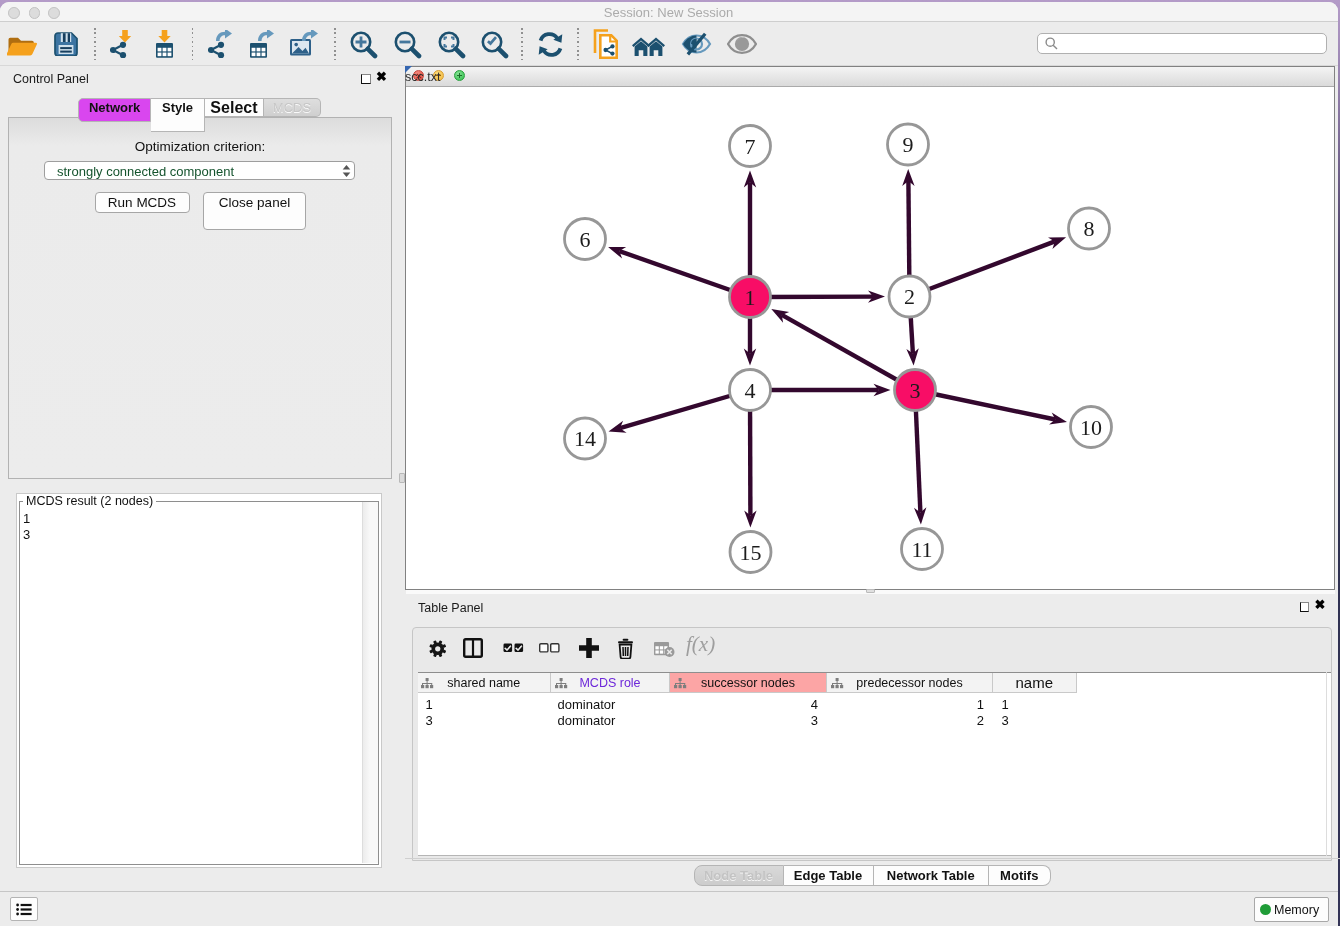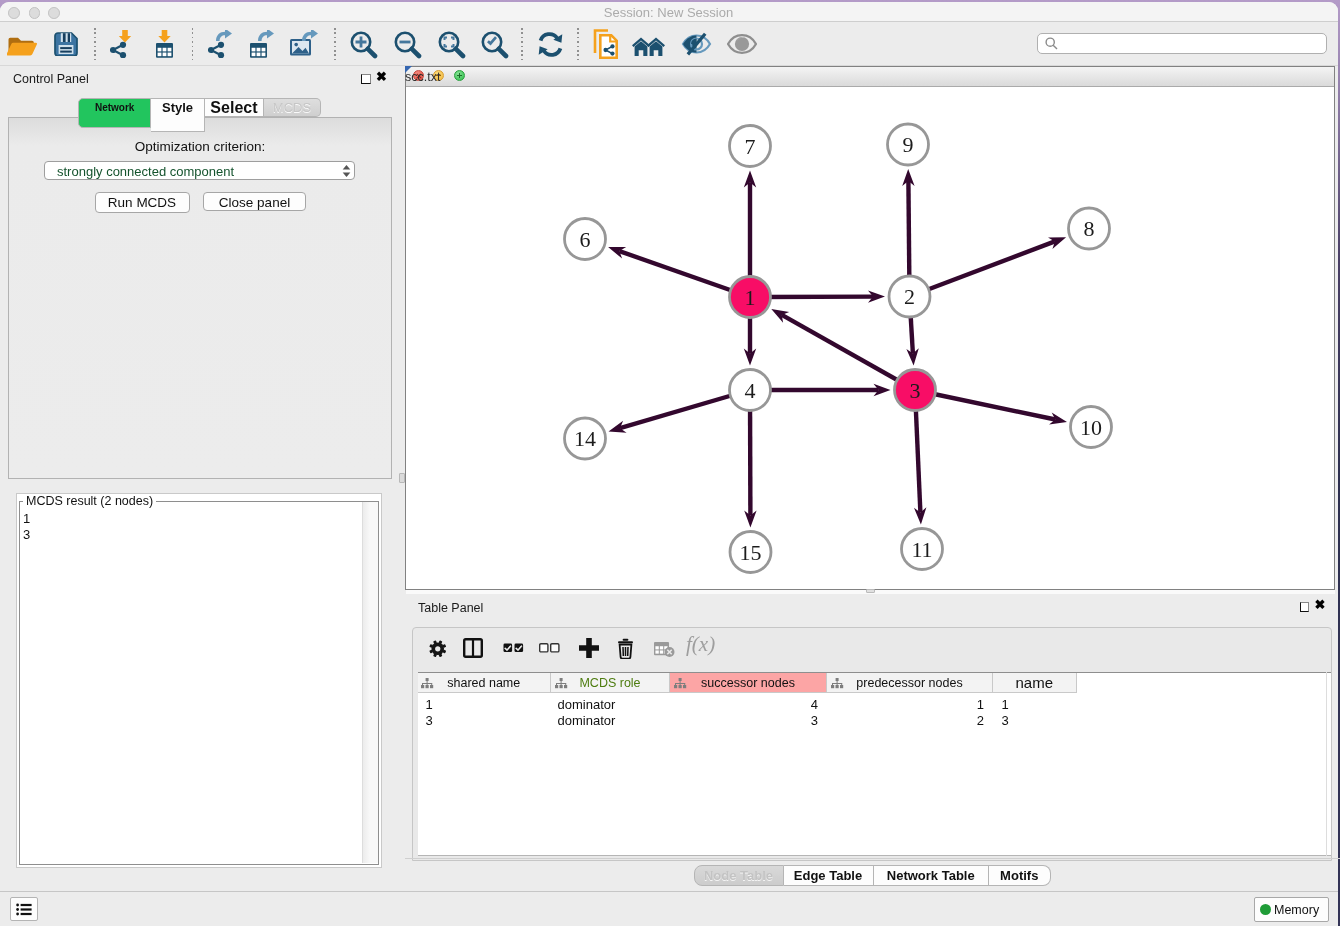--- a/index.html
+++ b/index.html
@@ -161,33 +161,33 @@
   </svg>
 <div class="abs" style="left:1037px;top:33px;width:290px;height:20.5px;background:#fff;border:1px solid #b0b0b0;border-radius:5px"></div>
 <svg style="position:absolute;left:1045px;top:37px" width="13" height="13" viewBox="0 0 13 13">
     <circle cx="5.2" cy="5.2" r="4.1" fill="none" stroke="#8a8a8a" stroke-width="1.4"></circle>
     <line x1="8.2" y1="8.2" x2="12" y2="12" stroke="#8a8a8a" stroke-width="1.4"></line>
   </svg>
 <div class="abs" style="left:13px;top:72px;font-size:12.5px;color:#1a1a1a">Control Panel</div>
 <div class="abs" style="left:361px;top:74px;width:9.5px;height:9.5px;border:1.6px solid #111;border-top-color:#888;border-right-color:#888;background:#fff"></div>
 <div class="abs" style="left:376px;top:69px;font-size:13px;font-weight:bold;color:#000">✖</div>
 <div class="abs" style="left:8px;top:116.5px;width:384px;height:362.5px;border:1px solid #b2b2b2;background:linear-gradient(#dcdcdc 0px,#ebebeb 28px,#ececec)"></div>
-<div class="abs" style="left:78.4px;top:98px;width:72.5px;height:30px;background:#22c55e;border:1px solid #b5b5b5;border-radius:5px 0 0 5px;font-size:10px;font-weight:600;color:#111;text-align:center;line-height:18px">Network</div>
+<div class="abs" style="left:78.4px;top:98px;width:72.5px;height:24px;background:#d946ef;border:1px solid #b5b5b5;border-radius:5px 0 0 5px;font-size:13px;font-weight:600;color:#111;text-align:center;line-height:18px">Network</div>
 <div class="abs" style="left:150.9px;top:98px;width:54.3px;height:34px;background:#fdfdfd;border:1px solid #b5b5b5;border-left:none;font-size:13px;font-weight:600;color:#111;text-align:center;line-height:18px">Style</div>
 <div class="abs" style="left:205.2px;top:98px;width:58.5px;height:19px;background:#fdfdfd;border:1px solid #b5b5b5;border-left:none;font-size:16px;font-weight:600;color:#111;text-align:center;line-height:18px">Select</div>
 <div class="abs" style="left:263.7px;top:98px;width:57.5px;height:19px;background:linear-gradient(#dedede,#cfcfcf);border:1px solid #b5b5b5;border-left:none;border-radius:0 5px 5px 0;font-size:13px;font-weight:400;color:#c6c6c6;text-shadow:0 1px 0 #fafafa;text-align:center;line-height:18px">MCDS</div>
 <div class="abs" style="left:0;top:139px;width:400px;text-align:center;font-size:13.5px;color:#111">Optimization criterion:</div>
 <div class="abs" style="left:44px;top:161px;width:311px;height:19px;background:#fff;border:1px solid #9e9e9e;border-radius:4px"></div>
 <div class="abs" style="left:57px;top:163.5px;font-size:13px;color:#14532d">strongly connected component</div>
 <svg style="position:absolute;left:342px;top:164.5px" width="9" height="12" viewBox="0 0 9 12">
     <path d="M4.5,0 L8.3,4.4 L0.7,4.4 z" fill="#555"></path>
     <path d="M4.5,12 L8.3,7.6 L0.7,7.6 z" fill="#555"></path>
   </svg>
 <div class="abs" style="left:94.5px;top:192px;width:95px;height:20.5px;background:#fdfdfd;border:1px solid #a6a6a6;border-radius:4px;font-size:13.5px;color:#111;text-align:center;line-height:19px">Run MCDS</div>
-<div class="abs" style="left:203px;top:192px;width:103px;height:19px;background:#fdfdfd;border:1px solid #a6a6a6;border-radius:4px;font-size:13.5px;color:#111;text-align:center;line-height:19px">Close panel</div>
+<div class="abs" style="left:203px;top:192px;width:103px;height:38px;background:#fdfdfd;border:1px solid #a6a6a6;border-radius:4px;font-size:13.5px;color:#111;text-align:center;line-height:19px">Close panel</div>
 <div class="abs" style="left:15.5px;top:492.5px;width:366px;height:375.5px;background:#fff;border:1px solid #c9c9c9"></div>
 <div class="abs" style="left:18.5px;top:500.5px;width:360.5px;height:364px;border:1px solid #8e8e8e"></div>
 <div class="abs" style="left:23px;top:493.5px;background:#fff;padding:0 3px;font-size:12.5px;color:#111">MCDS result (2 nodes)</div>
 <div class="abs" style="left:362px;top:502px;width:15.5px;height:361px;background:linear-gradient(90deg,#ececec,#f8f8f8 45%,#f8f8f8);border-left:1px solid #ddd"></div>
 <div class="abs" style="left:23px;top:511px;font-size:13px;line-height:15.7px;color:#111">1<br>3</div>
 <div class="abs" style="left:398.5px;top:472.5px;width:6px;height:10px;background:#dadada;border:1px solid #b8b8b8;border-radius:1px"></div>
 <div class="abs" style="left:404.5px;top:65.5px;width:930.5px;height:524.5px;border:1px solid #818181;background:#fff"></div>
 <div class="abs" style="left:405.5px;top:66.5px;width:928.5px;height:20.5px;background:linear-gradient(#f4f4f4,#dadada);border-bottom:1px solid #aaa"></div>
 <svg style="position:absolute;left:405px;top:66px" width="7" height="7" viewBox="0 0 7 7">
     <path d="M0,0 h7 L0,7 z" fill="#3566b0"></path>
@@ -316,21 +316,21 @@
       <rect x="1.5" y="9" width="3.6" height="3.4" fill="#fff"></rect>
       <rect x="6.2" y="9" width="3.6" height="3.4" fill="#fff"></rect>
       <rect x="10.9" y="9" width="3.6" height="3.4" fill="#fff"></rect>
     </g>
     <circle cx="15.5" cy="13" r="5" fill="#9a9a9a"></circle>
     <path d="M13.3,10.8 L17.7,15.2 M17.7,10.8 L13.3,15.2" stroke="#e9e9e9" stroke-width="1.6"></path>
   </svg>
 <div class="abs" style="left:686px;top:632px;font-family:'Liberation Serif',serif;font-style:italic;font-size:21px;color:#9e9e9e"><i>f(x)</i></div>
 <div class="abs" style="left:417.5px;top:671.5px;width:913.3px;height:184.5px;background:#fff;border-top:1px solid #8e8e8e;border-bottom:1px solid #b5b5b5"></div>
 <div class="abs" style="left:417.5px;top:672.5px;width:133.5px;height:20.5px;background:#f3f3f3;border-right:1px solid #c9c9c9;border-bottom:1px solid #c9c9c9;font-size:12.5px;color:#111;text-align:center;line-height:20px">shared name</div>
-<div class="abs" style="left:551px;top:672.5px;width:119px;height:20.5px;background:#f3f3f3;border-right:1px solid #c9c9c9;border-bottom:1px solid #c9c9c9;font-size:12.5px;color:#4d7c0f;text-align:center;line-height:20px">MCDS role</div>
+<div class="abs" style="left:551px;top:672.5px;width:119px;height:20.5px;background:#f3f3f3;border-right:1px solid #c9c9c9;border-bottom:1px solid #c9c9c9;font-size:12.5px;color:#6d28d9;text-align:center;line-height:20px">MCDS role</div>
 <div class="abs" style="left:670px;top:672.5px;width:157px;height:20.5px;background:#fca5a5;border-right:1px solid #c9c9c9;border-bottom:1px solid #c9c9c9;font-size:12.5px;color:#111;text-align:center;line-height:20px">successor nodes</div>
 <div class="abs" style="left:827px;top:672.5px;width:166px;height:20.5px;background:#f3f3f3;border-right:1px solid #c9c9c9;border-bottom:1px solid #c9c9c9;font-size:12.5px;color:#111;text-align:center;line-height:20px">predecessor nodes</div>
 <div class="abs" style="left:993px;top:672.5px;width:83.5px;height:20.5px;background:#f3f3f3;border-right:1px solid #c9c9c9;border-bottom:1px solid #c9c9c9;font-size:15px;color:#111;text-align:center;line-height:20px">name</div>
 <svg style="position:absolute;left:421.0px;top:677.5px" width="13" height="11" viewBox="0 0 13 11">
     <g fill="#7e7e7e">
       <rect x="4.6" y="0" width="3" height="3"></rect>
       <rect x="0" y="7" width="3.2" height="3.2"></rect>
       <rect x="4.5" y="7" width="3.2" height="3.2"></rect>
       <rect x="9" y="7" width="3.2" height="3.2"></rect>
       <path d="M5.6,3 h1 v2 h-1 z"></path>

